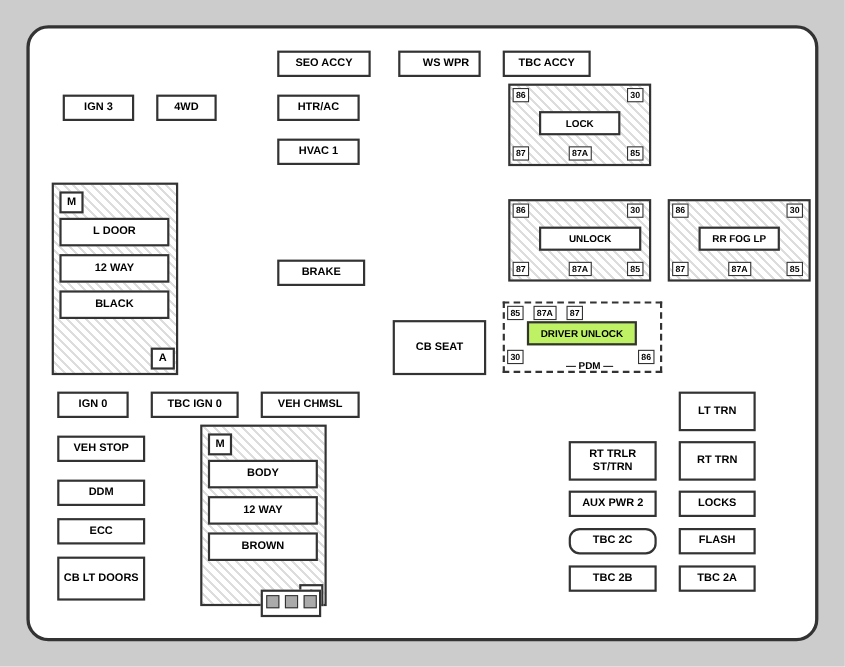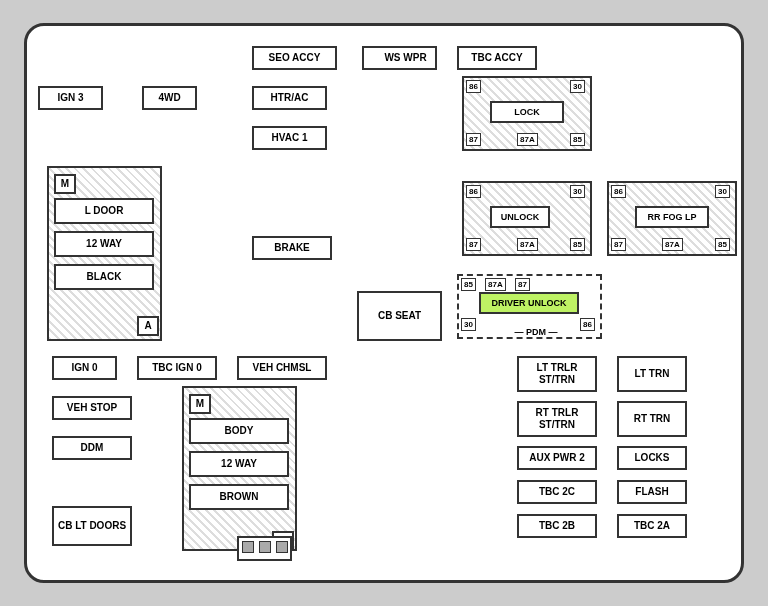--- a/index.html
+++ b/index.html
@@ -42,41 +42,40 @@
       );
     }
   </style>
 </head>
 <body>
 
 <div class="diagram-container">
     <div class="box" style="left: 225px; top: 20px; width: 85px; height: 24px;">SEO ACCY</div>
     <div class="box" style="left: 335px; top: 20px; width: 75px; height: 24px; padding-left: 12px;">WS WPR</div>
     <div class="box" style="left: 430px; top: 20px; width: 80px; height: 24px;">TBC ACCY</div>
-    <div class="box" style="left: 11px; top: 60px; width: 65px; height: 24px;">IGN 3</div>
+    <div class="box" style="left: 30px; top: 60px; width: 65px; height: 24px;">IGN 3</div>
     <div class="box" style="left: 115px; top: 60px; width: 55px; height: 24px;">4WD</div>
     <div class="box" style="left: 225px; top: 60px; width: 75px; height: 24px;">HTR/AC</div>
     <div class="box" style="left: 225px; top: 100px; width: 75px; height: 24px;">HVAC 1</div>
     <div class="box" style="left: 225px; top: 210px; width: 80px; height: 24px;">BRAKE</div>
     <div class="box" style="left: 25px; top: 330px; width: 65px; height: 24px;">IGN 0</div>
     <div class="box" style="left: 110px; top: 330px; width: 80px; height: 24px;">TBC IGN 0</div>
     <div class="box" style="left: 210px; top: 330px; width: 90px; height: 24px;">VEH CHMSL</div>
     <div class="box" style="left: 25px; top: 410px; width: 80px; height: 24px;">DDM</div>
     <div class="box" style="left: 25px; top: 370px; width: 80px; height: 24px;">VEH STOP</div>
+    <div class="box" style="left: 25px; top: 445px; width: 80px; height: 24px;">ECC</div>
     <div class="box" style="left: 25px; top: 480px; width: 80px; height: 40px;">CB
 LT DOORS</div>
-    <div class="box" style="left: 490px; top: 330px; width: 80px; height: 36px;">LT TRLR
-ST/TRN</div>
     <div class="box" style="left: 590px; top: 330px; width: 70px; height: 36px;">LT TRN</div>
     <div class="box" style="left: 490px; top: 375px; width: 80px; height: 36px;">RT TRLR
 ST/TRN</div>
     <div class="box" style="left: 590px; top: 375px; width: 70px; height: 36px;">RT TRN</div>
     <div class="box" style="left: 490px; top: 420px; width: 80px; height: 24px;">AUX PWR 2</div>
     <div class="box" style="left: 590px; top: 420px; width: 70px; height: 24px;">LOCKS</div>
-    <div class="box" style="left: 490px; top: 454px; width: 80px; height: 24px;">TBC 2C</div>
+    <div class="box" style="left: 490px; top: 454px; width: 80px; height: 24px; border-radius: 10px;">TBC 2C</div>
     <div class="box" style="left: 590px; top: 454px; width: 70px; height: 24px;">FLASH</div>
     <div class="box" style="left: 490px; top: 488px; width: 80px; height: 24px;">TBC 2B</div>
     <div class="box" style="left: 590px; top: 488px; width: 70px; height: 24px;">TBC 2A</div>
     <div class="box" style="left: 330px; top: 265px; width: 85px; height: 50px;">CB
 SEAT</div>
     <div class="box shaded" style="left: 20px; top: 140px; width: 115px; height: 175px;"></div>
     <div class="box shaded" style="left: 155px; top: 360px; width: 115px; height: 165px;"></div>
     <div class="box" style="left: 27px; top: 148px; width: 22px; height: 20px; z-index: 2;">M</div>
     <div class="box" style="left: 27px; top: 172px; width: 100px; height: 26px; z-index: 2;">L DOOR</div>
     <div class="box" style="left: 27px; top: 205px; width: 100px; height: 26px; z-index: 2;">12 WAY</div>
@@ -88,21 +87,21 @@
     <div class="box" style="left: 162px; top: 458px; width: 100px; height: 26px; z-index: 2;">BROWN</div>
     <div class="box" style="left: 245px; top: 505px; width: 22px; height: 20px; z-index: 2;">A</div>
     <div style="position: absolute; left: 435px; top: 50px; width: 130px; height: 75px; border: 2px solid rgb(51, 51, 51); background: repeating-linear-gradient(45deg, rgb(221, 221, 221), rgb(221, 221, 221) 2px, rgb(255, 255, 255) 2px, rgb(255, 255, 255) 6px);"></div>
     <div style="position: absolute; left: 463px; top: 75px; width: 74px; height: 22px; border: 2px solid rgb(51, 51, 51); background: rgb(255, 255, 255); display: flex; align-items: center; justify-content: center; font-size: 9px; font-weight: bold; z-index: 3;">LOCK</div>
     <div style="position: absolute; left: 439px; top: 54px; font-size: 8px; font-weight: bold; background: rgb(255, 255, 255); border: 1px solid rgb(51, 51, 51); padding: 1px 2px; z-index: 4;">86</div>
     <div style="position: absolute; left: 543px; top: 54px; font-size: 8px; font-weight: bold; background: rgb(255, 255, 255); border: 1px solid rgb(51, 51, 51); padding: 1px 2px; z-index: 4;">30</div>
     <div style="position: absolute; left: 439px; top: 107px; font-size: 8px; font-weight: bold; background: rgb(255, 255, 255); border: 1px solid rgb(51, 51, 51); padding: 1px 2px; z-index: 4;">87</div>
     <div style="position: absolute; left: 490px; top: 107px; font-size: 8px; font-weight: bold; background: rgb(255, 255, 255); border: 1px solid rgb(51, 51, 51); padding: 1px 2px; z-index: 4;">87A</div>
     <div style="position: absolute; left: 543px; top: 107px; font-size: 8px; font-weight: bold; background: rgb(255, 255, 255); border: 1px solid rgb(51, 51, 51); padding: 1px 2px; z-index: 4;">85</div>
     <div style="position: absolute; left: 435px; top: 155px; width: 130px; height: 75px; border: 2px solid rgb(51, 51, 51); background: repeating-linear-gradient(45deg, rgb(221, 221, 221), rgb(221, 221, 221) 2px, rgb(255, 255, 255) 2px, rgb(255, 255, 255) 6px);"></div>
-    <div style="position: absolute; left: 463px; top: 180px; width: 60px; height: 22px; border: 2px solid rgb(51, 51, 51); background: rgb(255, 255, 255); display: flex; align-items: center; justify-content: center; font-size: 9px; font-weight: bold; z-index: 3; text-align: right;">UNLOCK</div>
+    <div style="position: absolute; left: 463px; top: 180px; width: 93px; height: 22px; border: 2px solid rgb(51, 51, 51); background: rgb(255, 255, 255); display: flex; align-items: center; justify-content: center; font-size: 9px; font-weight: bold; z-index: 3; text-align: right;">UNLOCK</div>
     <div style="position: absolute; left: 439px; top: 159px; font-size: 8px; font-weight: bold; background: rgb(255, 255, 255); border: 1px solid rgb(51, 51, 51); padding: 1px 2px; z-index: 4;">86</div>
     <div style="position: absolute; left: 543px; top: 159px; font-size: 8px; font-weight: bold; background: rgb(255, 255, 255); border: 1px solid rgb(51, 51, 51); padding: 1px 2px; z-index: 4;">30</div>
     <div style="position: absolute; left: 439px; top: 212px; font-size: 8px; font-weight: bold; background: rgb(255, 255, 255); border: 1px solid rgb(51, 51, 51); padding: 1px 2px; z-index: 4;">87</div>
     <div style="position: absolute; left: 490px; top: 212px; font-size: 8px; font-weight: bold; background: rgb(255, 255, 255); border: 1px solid rgb(51, 51, 51); padding: 1px 2px; z-index: 4;">87A</div>
     <div style="position: absolute; left: 543px; top: 212px; font-size: 8px; font-weight: bold; background: rgb(255, 255, 255); border: 1px solid rgb(51, 51, 51); padding: 1px 2px; z-index: 4;">85</div>
     <div style="position: absolute; left: 580px; top: 155px; width: 130px; height: 75px; border: 2px solid rgb(51, 51, 51); background: repeating-linear-gradient(45deg, rgb(221, 221, 221), rgb(221, 221, 221) 2px, rgb(255, 255, 255) 2px, rgb(255, 255, 255) 6px);"></div>
     <div style="position: absolute; left: 608px; top: 180px; width: 74px; height: 22px; border: 2px solid rgb(51, 51, 51); background: rgb(255, 255, 255); display: flex; align-items: center; justify-content: center; font-size: 9px; font-weight: bold; z-index: 3;">RR FOG LP</div>
     <div style="position: absolute; left: 584px; top: 159px; font-size: 8px; font-weight: bold; background: rgb(255, 255, 255); border: 1px solid rgb(51, 51, 51); padding: 1px 2px; z-index: 4;">86</div>
     <div style="position: absolute; left: 688px; top: 159px; font-size: 8px; font-weight: bold; background: rgb(255, 255, 255); border: 1px solid rgb(51, 51, 51); padding: 1px 2px; z-index: 4;">30</div>
     <div style="position: absolute; left: 584px; top: 212px; font-size: 8px; font-weight: bold; background: rgb(255, 255, 255); border: 1px solid rgb(51, 51, 51); padding: 1px 2px; z-index: 4;">87</div>

